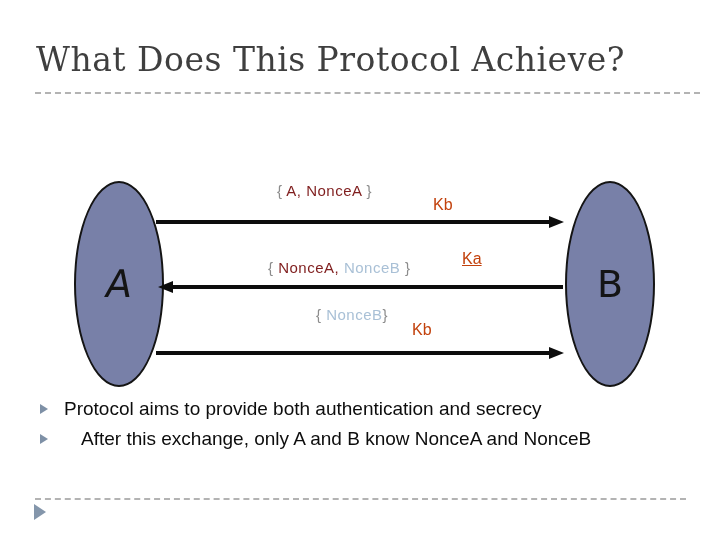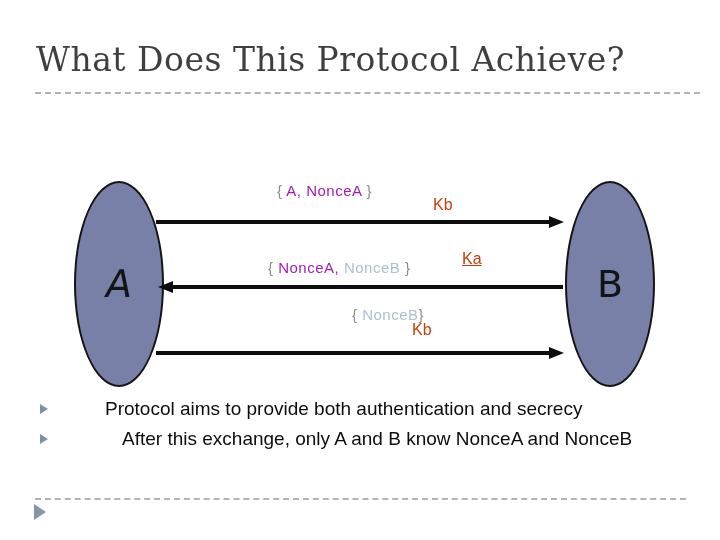--- a/index.html
+++ b/index.html
@@ -61,23 +61,23 @@
 
   
   .msg-label {
     position: absolute;
     font-size: 15px;
     white-space: nowrap;
     letter-spacing: 0.5px;
   }
   .msg-1 { left: 277px; top: 182px; }
   .msg-2 { left: 268px; top: 243px; margin-top: 16px; }
-  .msg-3 { left: 316px; top: 306px; margin-left: 36px; }
+  .msg-3 { left: 316px; top: 306px; }
   .brace  { color: #8c8c8c; }
-  .purple { color: #a21caf; }
+  .purple { color: #7f1d1d; }
   .blue   { color: #a9c0d6; }
 
   .key-label {
     position: absolute;
     font-size: 16px;
     color: #c2410c;
     white-space: nowrap;
   }
   .key-1 { left: 433px; top: 196px; }
   .key-2 { left: 462px; top: 250px; text-decoration: underline; }
@@ -122,21 +122,20 @@
     border-bottom: 5px solid transparent;
     border-left: 8px solid #7e90a6;
     margin-top: 6px;
     margin-right: 16px;
     flex: none;
   }
   .bullet-text {
     font-size: 19px;
     color: #0d0d0d;
     white-space: nowrap;
-    margin-left: 41px;
   }
 
   
   .footer-arrow {
     position: absolute;
     left: 34px;
     top: 504px;
     width: 0;
     height: 0;
     border-top: 8px solid transparent;

